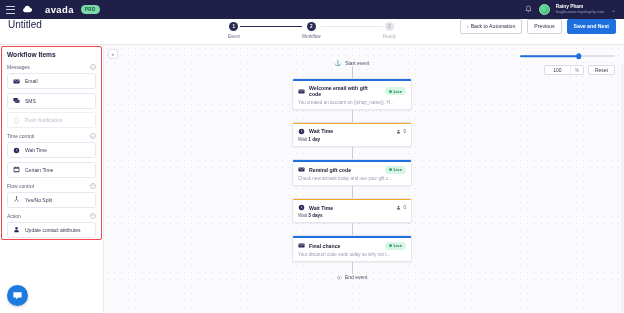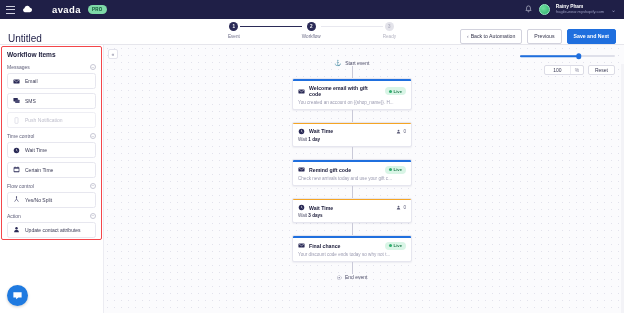--- a/index.html
+++ b/index.html
@@ -11,21 +11,21 @@
   #app { position: relative; width: 624px; height: 313px; background:#fff; }
 
   
   .topbar {
     height: 19px; background: #1f1f47; display: flex; align-items: center;
     padding: 0 6px; position: relative;
   }
   .hamburger { width: 9px; height: 8px; display:flex; flex-direction:column;
     justify-content:space-between; margin-right: 7px; cursor:pointer; }
   .hamburger i { display:block; height:1px; background:#cfd0e0; }
-  .brand { display:flex; align-items:center; gap:19px; }
+  .brand { display:flex; align-items:center; gap:12px; }
   .brand-logo { width:11px; height:9px; }
   .brand-name { color:#fff; font-size:9.5px; letter-spacing:.4px; font-weight:600; }
   .pro-badge {
     margin-left:7px; background:#7ed9a8; color:#0f5132; font-size:4.5px;
     font-weight:700; border-radius:6px; padding:2px 4px; letter-spacing:.3px;
   }
   .top-right { margin-left:auto; display:flex; align-items:center; gap:6px; padding-right:2px;}
   .bell { width:9px; height:9px; position:relative; cursor:pointer; }
   .avatar {
     width:11px; height:11px; border-radius:50%;
@@ -33,21 +33,21 @@
     border:1px solid #9beec4;
   }
   .user-meta { line-height:1.15; }
   .user-name { color:#fff; font-size:4.8px; font-weight:700; }
   .user-shop { color:#9a9cc0; font-size:4px; }
   .caret-down { color:#9a9cc0; font-size:6px; margin-left:1px; cursor:pointer;}
 
   
   .header {
     height: 26px; background:#fff; border-bottom:1px solid #e6e6ec;
-    display:flex; align-items:flex-end; padding: 0 8px; position:relative;
+    display:flex; align-items:flex-start; padding: 0 8px; position:relative;
   }
   .page-title { font-size:10px; color:#1f1f47; font-weight:400; }
 
   
   .stepper {
     position:absolute; left:50%; transform:translateX(-50%);
     display:flex; align-items:flex-start; width:168px; top:3px;
   }
   .step { display:flex; flex-direction:column; align-items:center; position:relative; flex:0 0 auto; }
   .step-dot {

